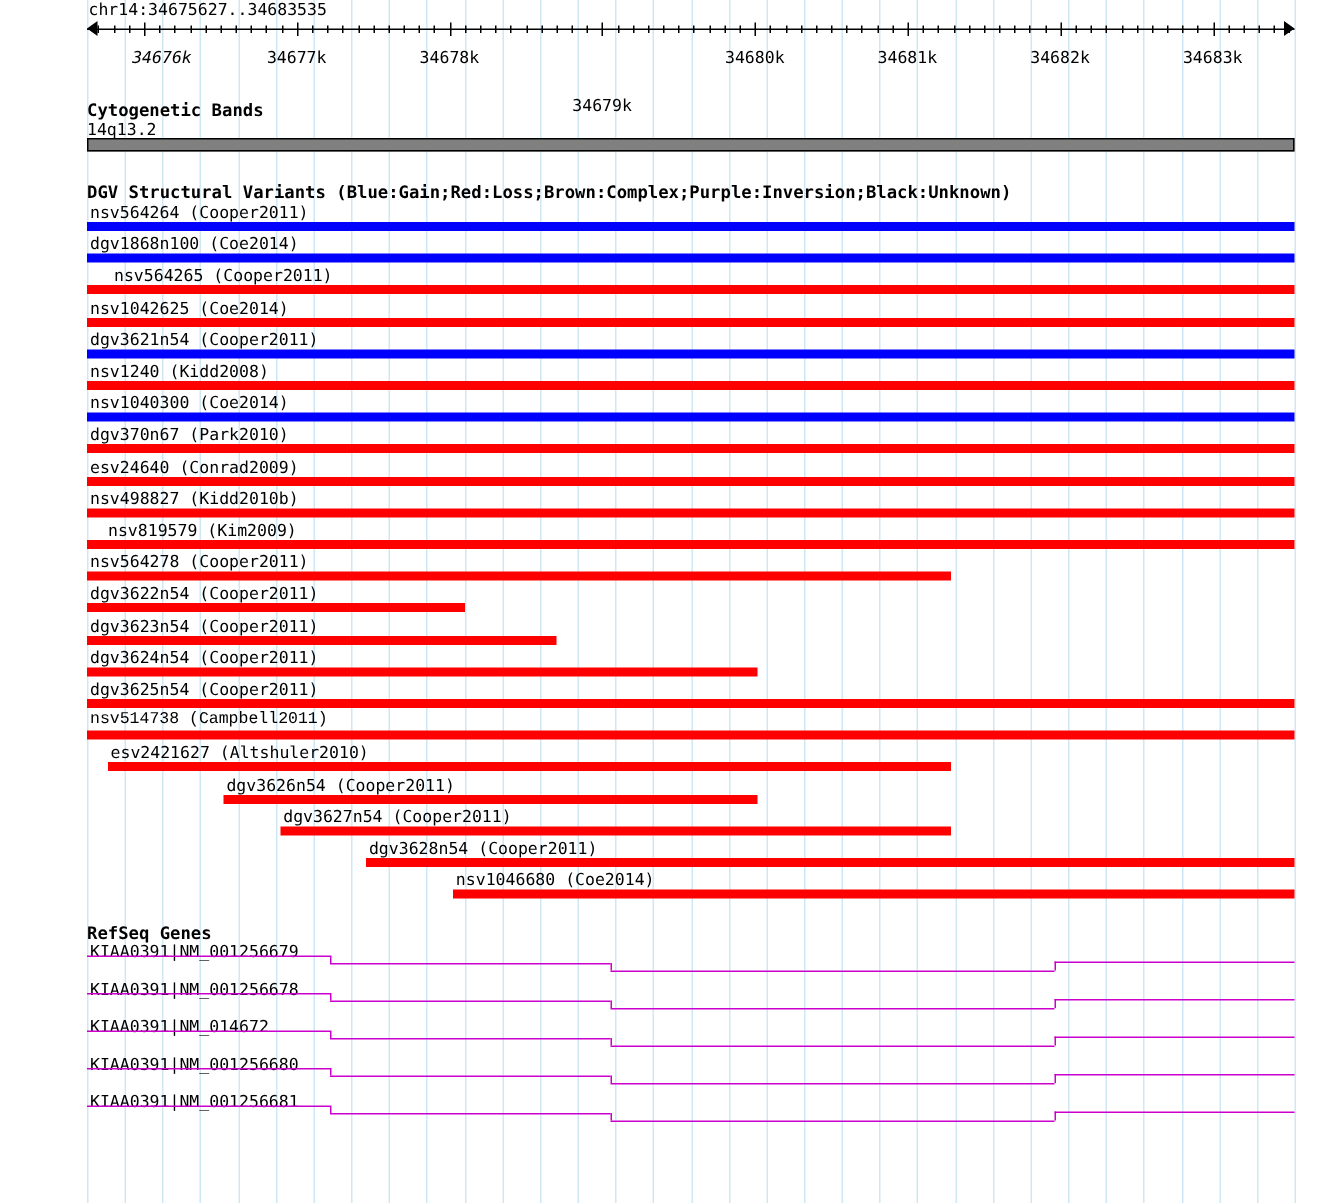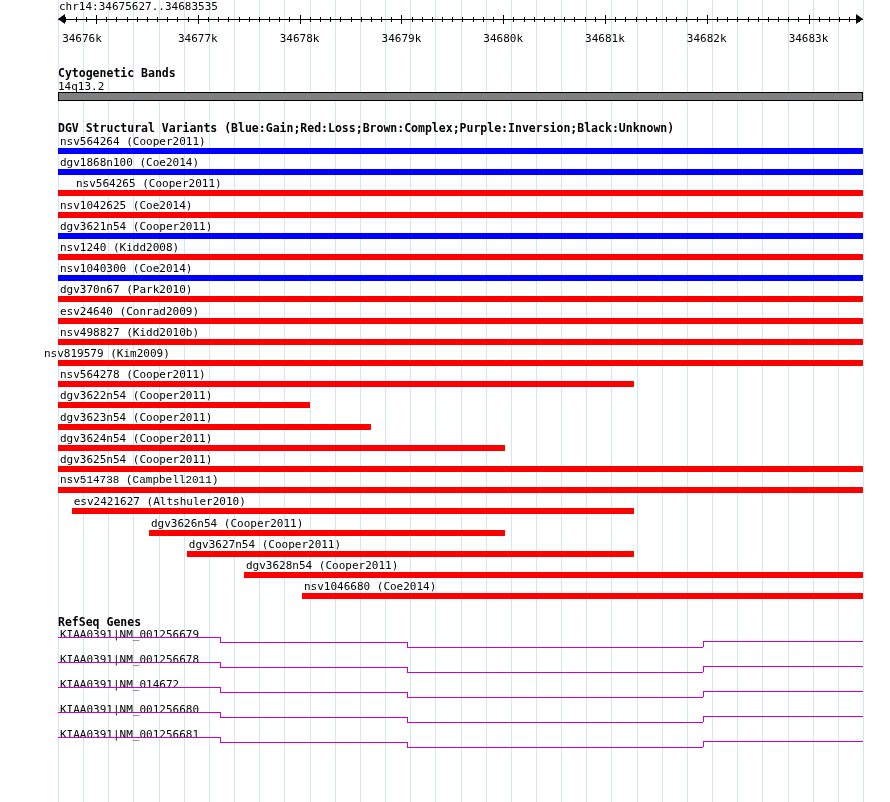--- a/index.html
+++ b/index.html
@@ -159,24 +159,24 @@
         <div class="tick" style="left: 740.4px; height: 5px; top: 3px;"></div>
         <div class="tick" style="left: 750.5px; height: 9px; top: 1px;"></div>
         <div class="tick" style="left: 760.7px; height: 5px; top: 3px;"></div>
         <div class="tick" style="left: 770.9px; height: 5px; top: 3px;"></div>
         <div class="tick" style="left: 781.1px; height: 5px; top: 3px;"></div>
         <div class="tick" style="left: 791.3px; height: 5px; top: 3px;"></div>
         <div class="tick" style="left: 801.4px; height: 5px; top: 3px;"></div>
       </div>
   </div>
   <div class="ticklabels" id="ticklabels">
-      <span style="left: 24px;">34676k</span>
+      <span style="left: 50px; font-style: italic;">34676k</span>
       <span style="left: 139.8px;">34677k</span>
       <span style="left: 241.6px;">34678k</span>
-      <span style="left: 343.4px;">34679k</span>
+      <span style="left: 343.4px; margin-top: 32px;">34679k</span>
       <span style="left: 445.2px;">34680k</span>
       <span style="left: 546.9px;">34681k</span>
       <span style="left: 648.7px;">34682k</span>
       <span style="left: 750.5px;">34683k</span>
     </div>
 
   <div class="section-title" style="left:58px;top:66px;">Cytogenetic Bands</div>
   <div class="plain-label" style="left:58px;top:80px;">14q13.2</div>
   <div class="cyto-bar" style="top:92px;"></div>
 
@@ -195,21 +195,21 @@
       <div class="plain-label" style="left: 60px; top: 241px;">nsv1240 (Kidd2008)</div>
       <div class="bar loss" style="left: 58px; width: 805px; top: 254px;"></div>
       <div class="plain-label" style="left: 60px; top: 262.2px;">nsv1040300 (Coe2014)</div>
       <div class="bar gain" style="left: 58px; width: 805px; top: 275.2px;"></div>
       <div class="plain-label" style="left: 60px; top: 283.4px;">dgv370n67 (Park2010)</div>
       <div class="bar loss" style="left: 58px; width: 805px; top: 296.4px;"></div>
       <div class="plain-label" style="left: 60px; top: 304.6px;">esv24640 (Conrad2009)</div>
       <div class="bar loss" style="left: 58px; width: 805px; top: 317.6px;"></div>
       <div class="plain-label" style="left: 60px; top: 325.8px;">nsv498827 (Kidd2010b)</div>
       <div class="bar loss" style="left: 58px; width: 805px; top: 338.8px;"></div>
-      <div class="plain-label" style="left: 44px; top: 347px;">nsv819579 (Kim2009)</div>
+      <div class="plain-label" style="left: 72px; top: 347px;">nsv819579 (Kim2009)</div>
       <div class="bar loss" style="left: 58px; width: 805px; top: 360px;"></div>
       <div class="plain-label" style="left: 60px; top: 368.2px;">nsv564278 (Cooper2011)</div>
       <div class="bar loss" style="left: 58px; width: 575.6px; top: 381.2px;"></div>
       <div class="plain-label" style="left: 60px; top: 389.4px;">dgv3622n54 (Cooper2011)</div>
       <div class="bar loss" style="left: 58px; width: 252px; top: 402.4px;"></div>
       <div class="plain-label" style="left: 60px; top: 410.6px;">dgv3623n54 (Cooper2011)</div>
       <div class="bar loss" style="left: 58px; width: 313.1px; top: 423.6px;"></div>
       <div class="plain-label" style="left: 60px; top: 431.8px;">dgv3624n54 (Cooper2011)</div>
       <div class="bar loss" style="left: 58px; width: 446.8px; top: 444.8px;"></div>
       <div class="plain-label" style="left: 60px; top: 453px;">dgv3625n54 (Cooper2011)</div>

